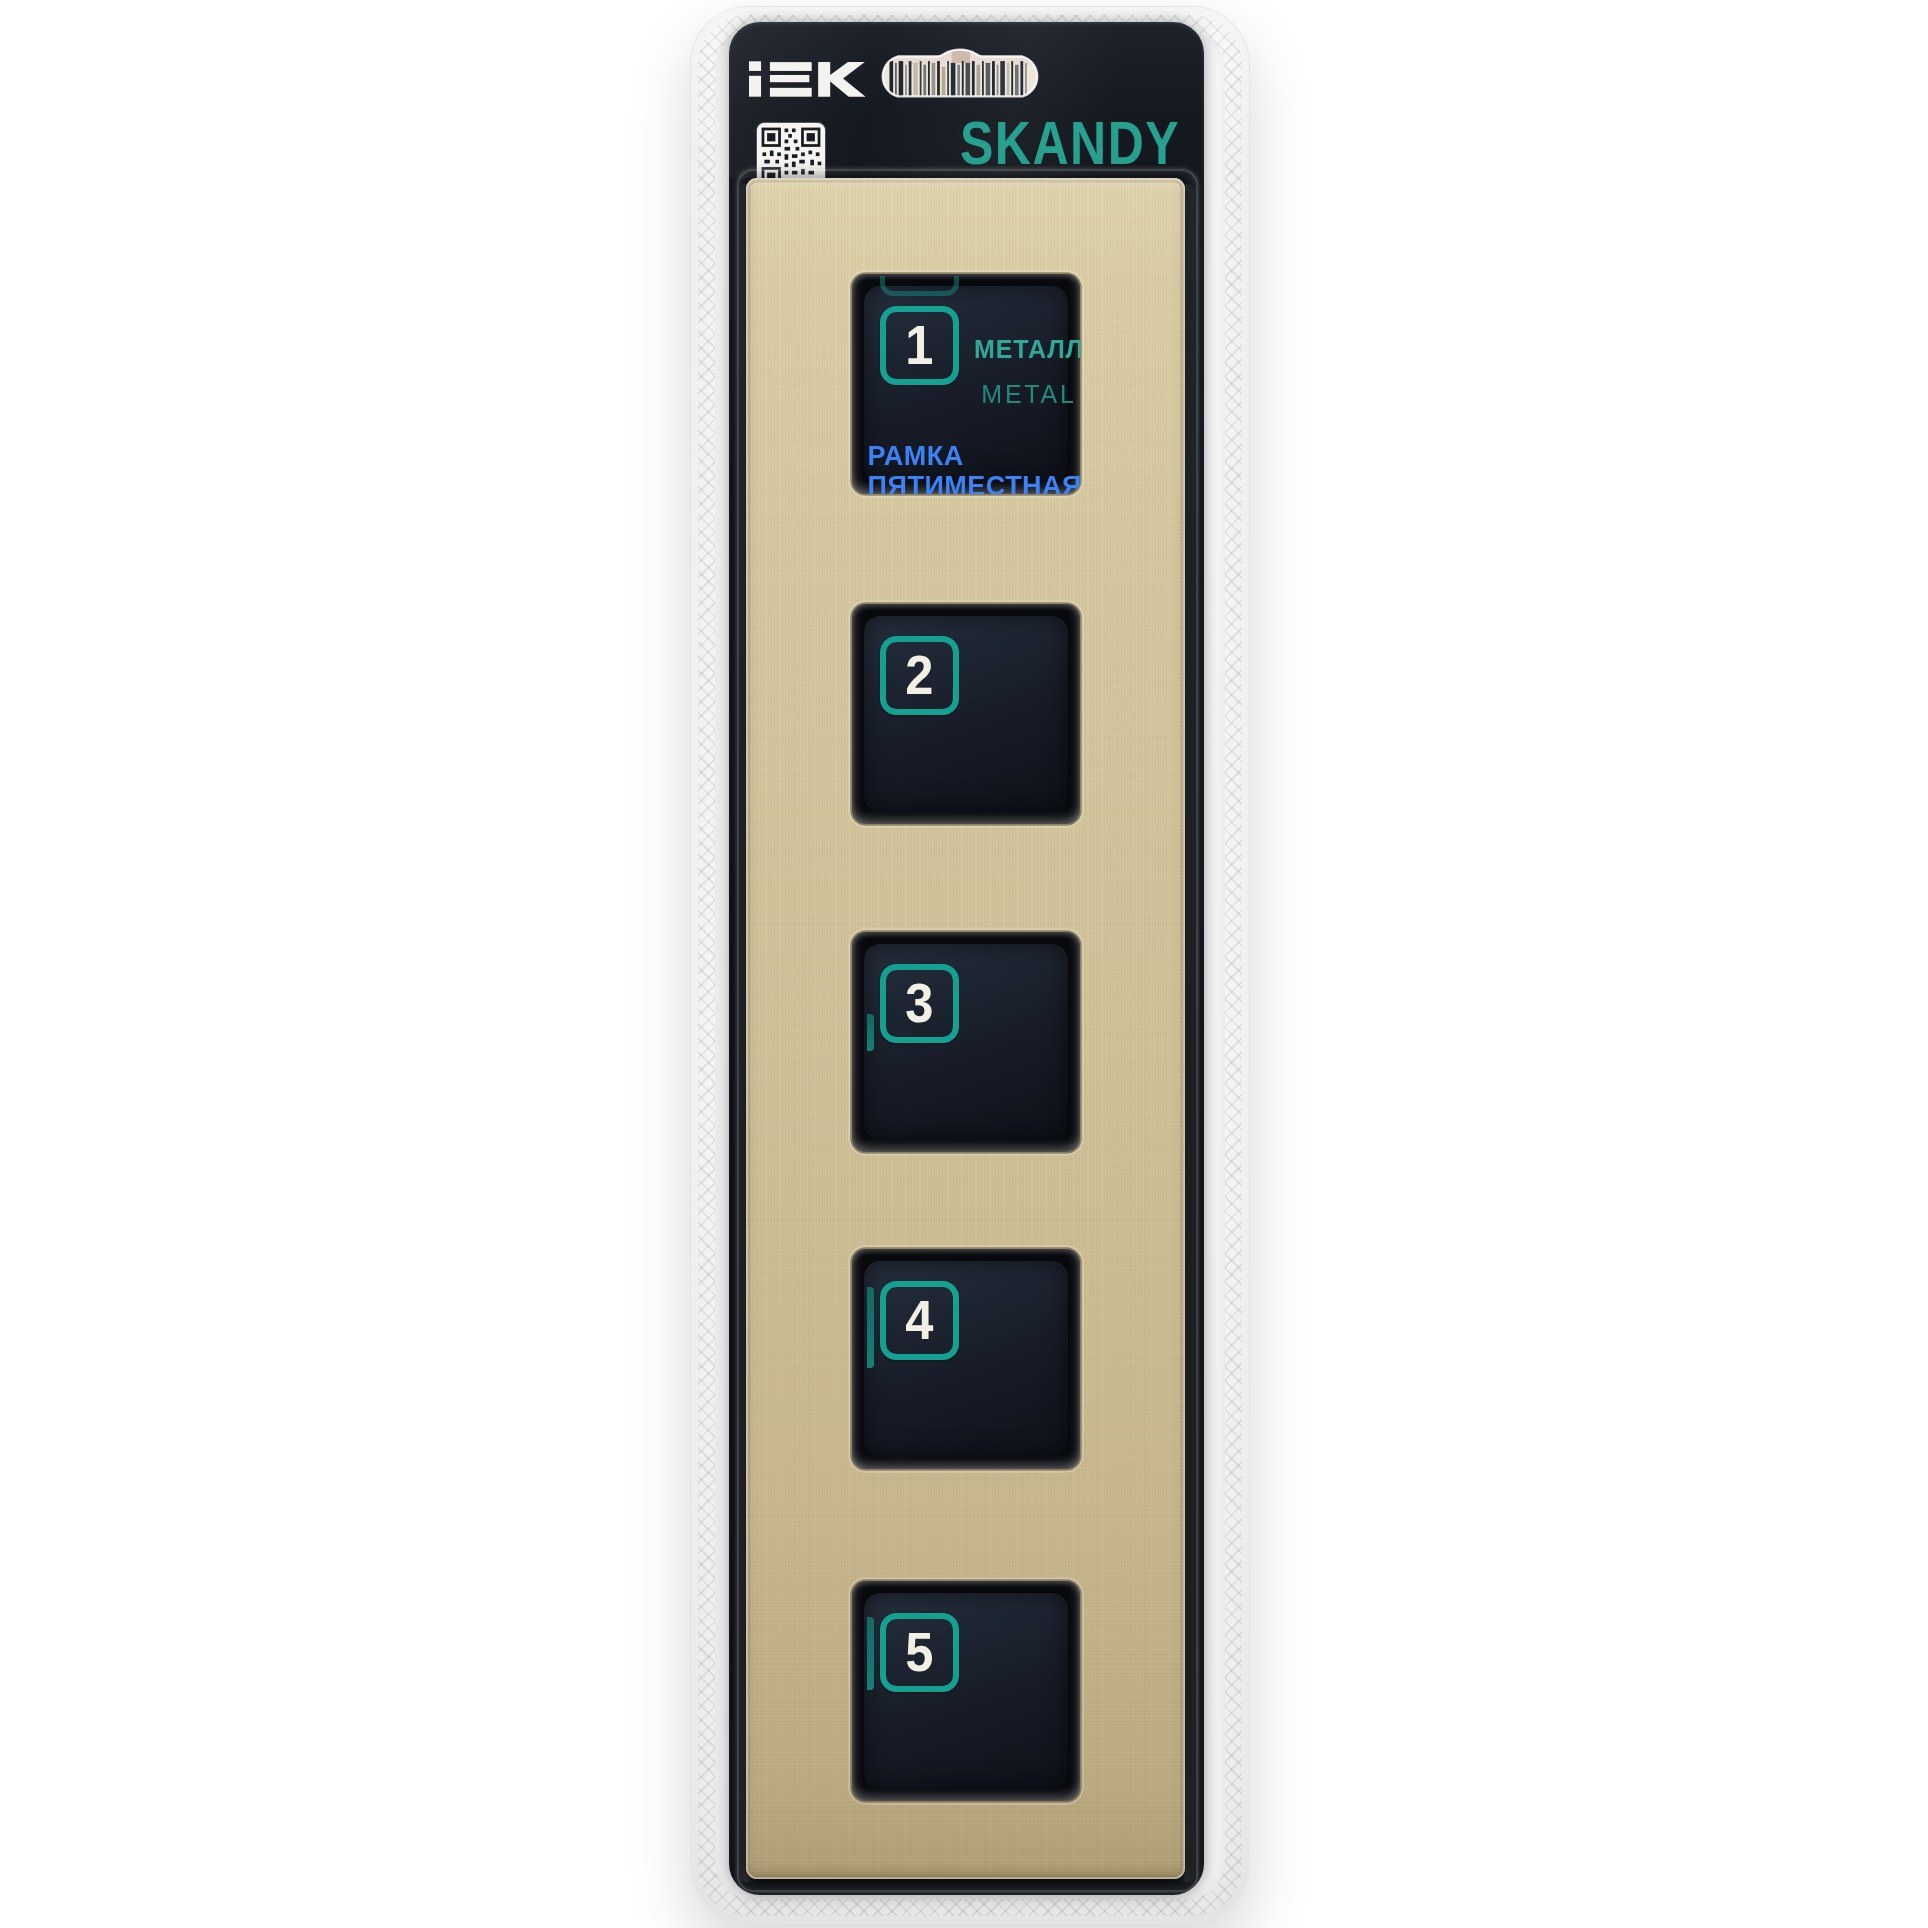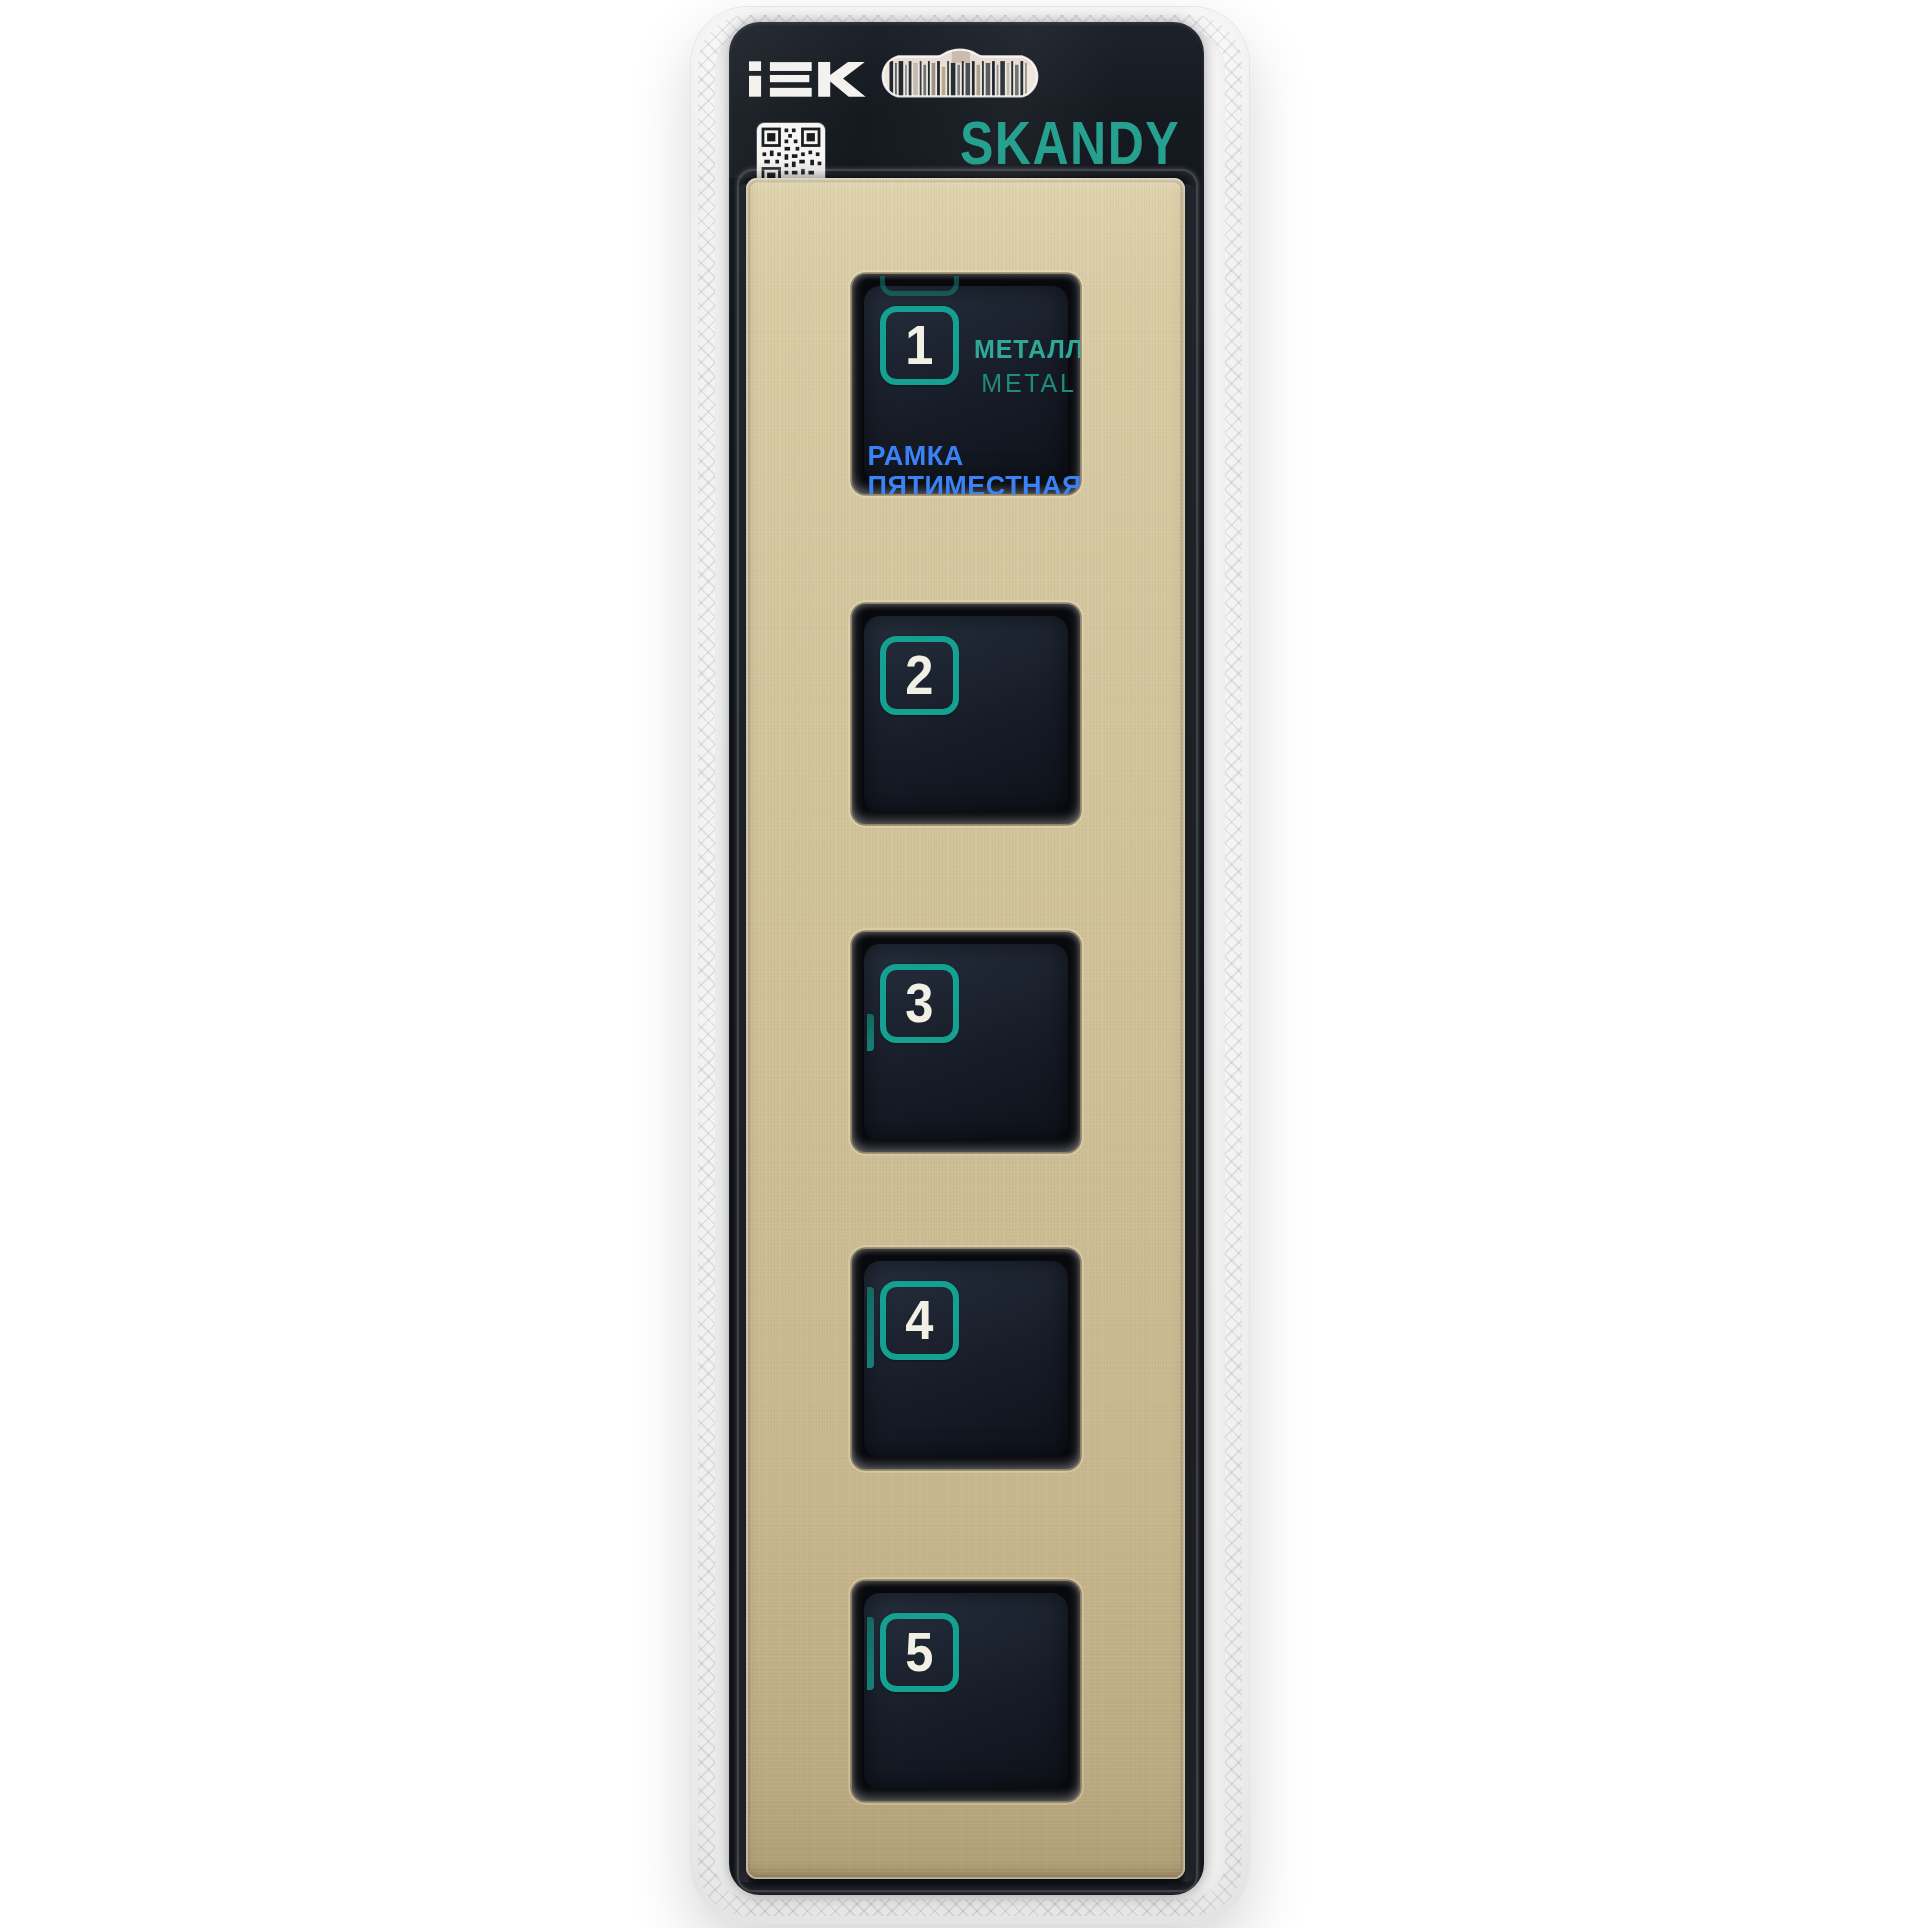--- a/index.html
+++ b/index.html
@@ -116,21 +116,21 @@
     position:absolute;left:15.6px;top:-10px;width:79px;height:20px;box-sizing:border-box;
     border:5.5px solid rgba(21,161,145,.42);border-radius:0 0 13px 13px;border-top:none;
   }
   .ghost-left{
     position:absolute;left:2.8px;width:7.3px;background:linear-gradient(180deg,#0f8173,#17a191);
     border-radius:0 3.7px 3.7px 0;opacity:.75;
   }
   .g3{top:70px;height:37px;} .g4{top:26px;height:81px;} .g5{top:24px;height:73px;}
   .material{position:absolute;left:110px;top:48px;line-height:1.25;text-align:center;}
   .mru{color:#2ea897;font-weight:bold;font-size:25px;letter-spacing:0.9px;}
-  .men{color:#1e8b7c;font-weight:normal;font-size:25px;letter-spacing:2.8px;margin-top:2px;}
+  .men{color:#1e8b7c;font-weight:normal;font-size:25px;letter-spacing:2.8px;margin-top:13px;}
   .pname{
     position:absolute;left:15.6px;top:167px;line-height:30px;
     color:#3b82f6;font-weight:bold;font-size:27px;letter-spacing:0.5px;white-space:nowrap;
   }
 </style>
 </head>
 <body>
 
 <div class="stage">
   <div class="blister">

